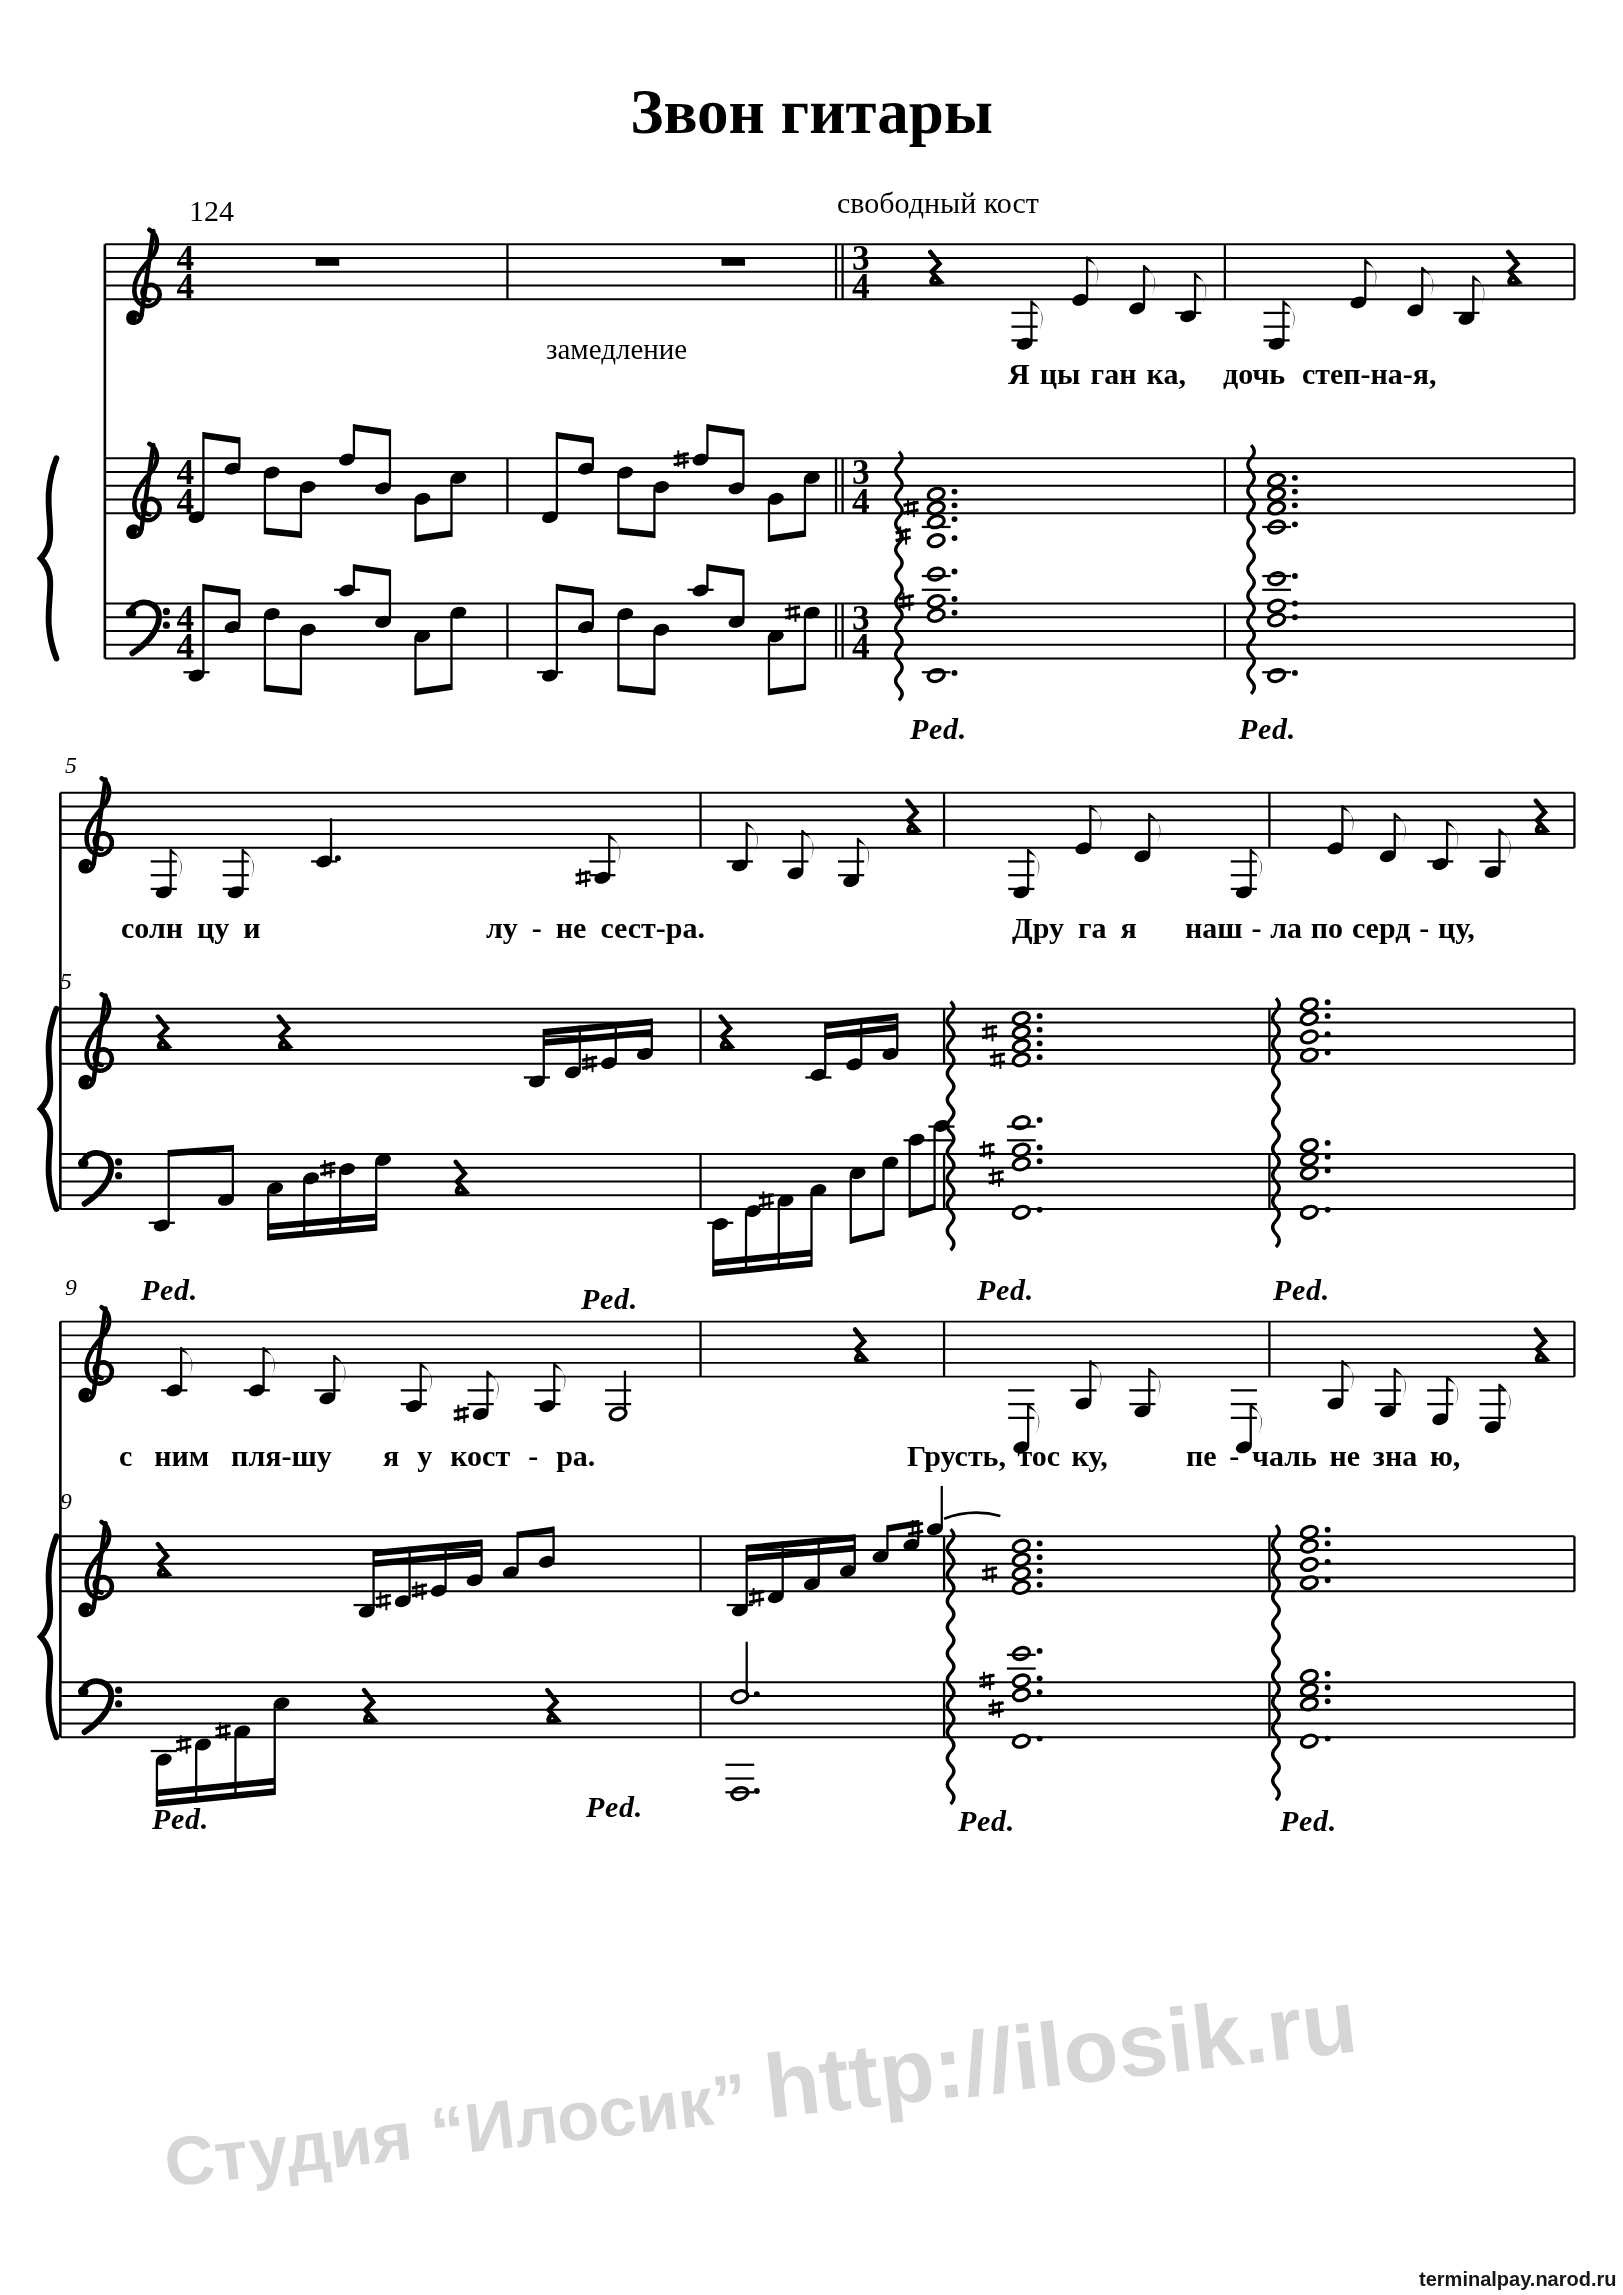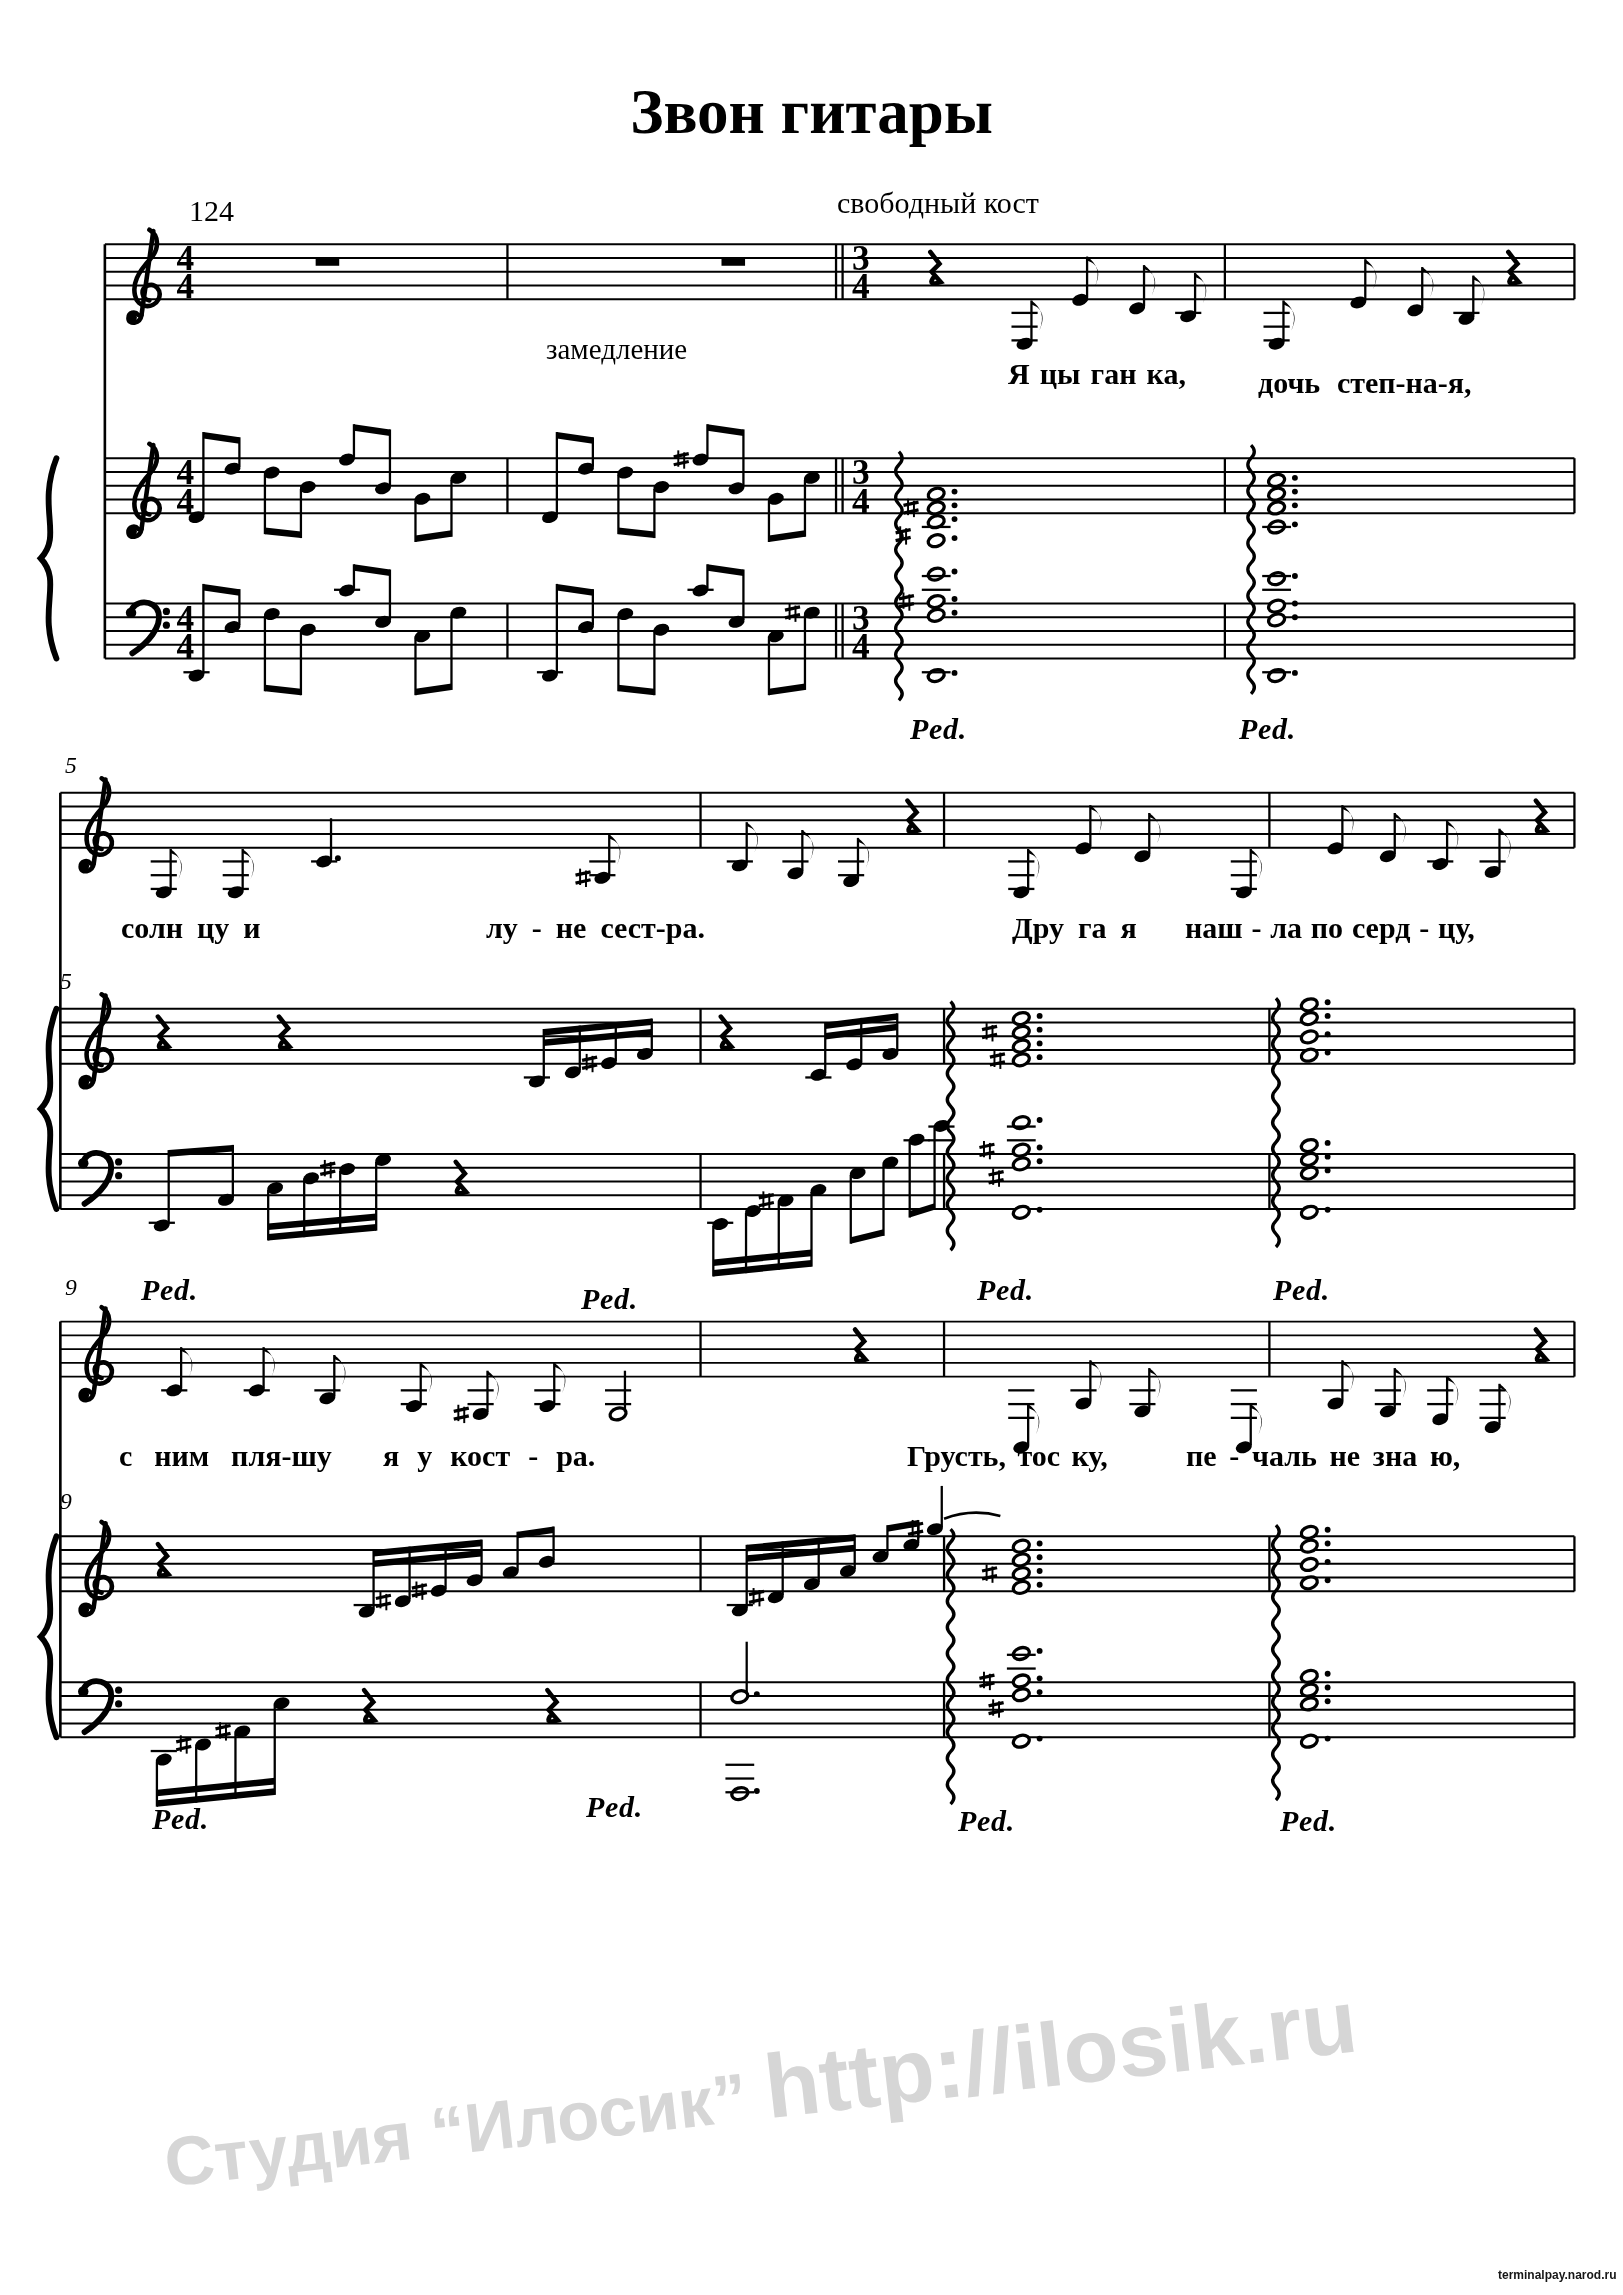--- a/index.html
+++ b/index.html
@@ -11,21 +11,21 @@
   #tempo-text{left:837px;top:186px;font-size:30px;}
   #slowdown-text{left:546px;top:333px;font-size:29px;}
   .lyric{font-size:30px;font-weight:bold;font-family:Liberation Serif, serif;}
   .mnum{font-size:23.6px;font-style:italic;}
   .ped{font-size:30px;font-style:italic;font-weight:bold;letter-spacing:0.7px;}
   #watermark{left:164px;top:2105px;transform:rotate(-6.5deg);transform-origin:0 50%;
      font-family:"Liberation Sans","DejaVu Sans",sans-serif;font-weight:bold;}
   #watermark .w1{font-size:69px;}
   #watermark .w2{font-size:90px;}
   #footer-url{right:6.5px;top:2268px;font-family:"Liberation Sans","DejaVu Sans",sans-serif;
-     font-size:12px;font-weight:bold;color:#161616;}
+     font-size:20px;font-weight:bold;color:#161616;}
   svg{position:absolute;left:0;top:0;}
 </style>
 </head>
 <body>
 
 <div class="abs" id="title">Звон гитары</div>
 <div class="abs" id="tempo-number">124</div>
 <div class="abs" id="tempo-text">свободный кост</div>
 <div class="abs" id="slowdown-text">замедление</div>
 
@@ -758,21 +758,21 @@
     <circle cx="2028" cy="2656" r="4.5" fill="#000"></circle>
     <line x1="2405" y1="2570" x2="2405" y2="2654" stroke="#000" stroke-width="3.5"></line>
   </svg>
 
 <div class="abs" id="watermark" style="color: rgb(214, 214, 214);">
   <span class="w1">Студия “Илосик” </span><span class="w2">http://ilosik.ru</span>
 </div>
 <div class="abs" id="footer-url">terminalpay.narod.ru</div>
 
 <div class="abs lyric" style="left: 1008px; top: 357px; word-spacing: 2.6px;">Я цы ган ка,</div>
-<div class="abs lyric" style="left: 1223px; top: 366px; word-spacing: 9.2px; margin-left: 35px;">дочь степ-на-я,</div>
+<div class="abs lyric" style="left: 1223px; top: 357px; word-spacing: 9.2px;">дочь степ-на-я,</div>
 <div class="abs lyric" style="left: 121px; top: 911px; word-spacing: 6.5px;">солн цу и</div>
 <div class="abs lyric" style="left: 486px; top: 911px; word-spacing: 6.5px;">лу - не сест-ра.</div>
 <div class="abs lyric" style="left: 968px; top: 911px; word-spacing: 6.5px; margin-left: 44px;">Дру га я</div>
 <div class="abs lyric" style="left: 1185px; top: 911px; word-spacing: 1.3px;">наш - ла по серд - цу,</div>
 <div class="abs lyric" style="left: 119px; top: 1439px; word-spacing: 14.4px;">с ним пля-шу</div>
 <div class="abs lyric" style="left: 383px; top: 1439px; word-spacing: 10.5px;">я у кост - ра.</div>
 <div class="abs lyric" style="left: 907px; top: 1439px; word-spacing: 3.9px;">Грусть, тос ку,</div>
 <div class="abs lyric" style="left: 1186px; top: 1439px; word-spacing: 5.2px;">пе - чаль не зна ю,</div>
 <div class="abs mnum" style="left: 65px; top: 752px;">5</div>
 <div class="abs mnum" style="left: 60px; top: 968px;">5</div>

